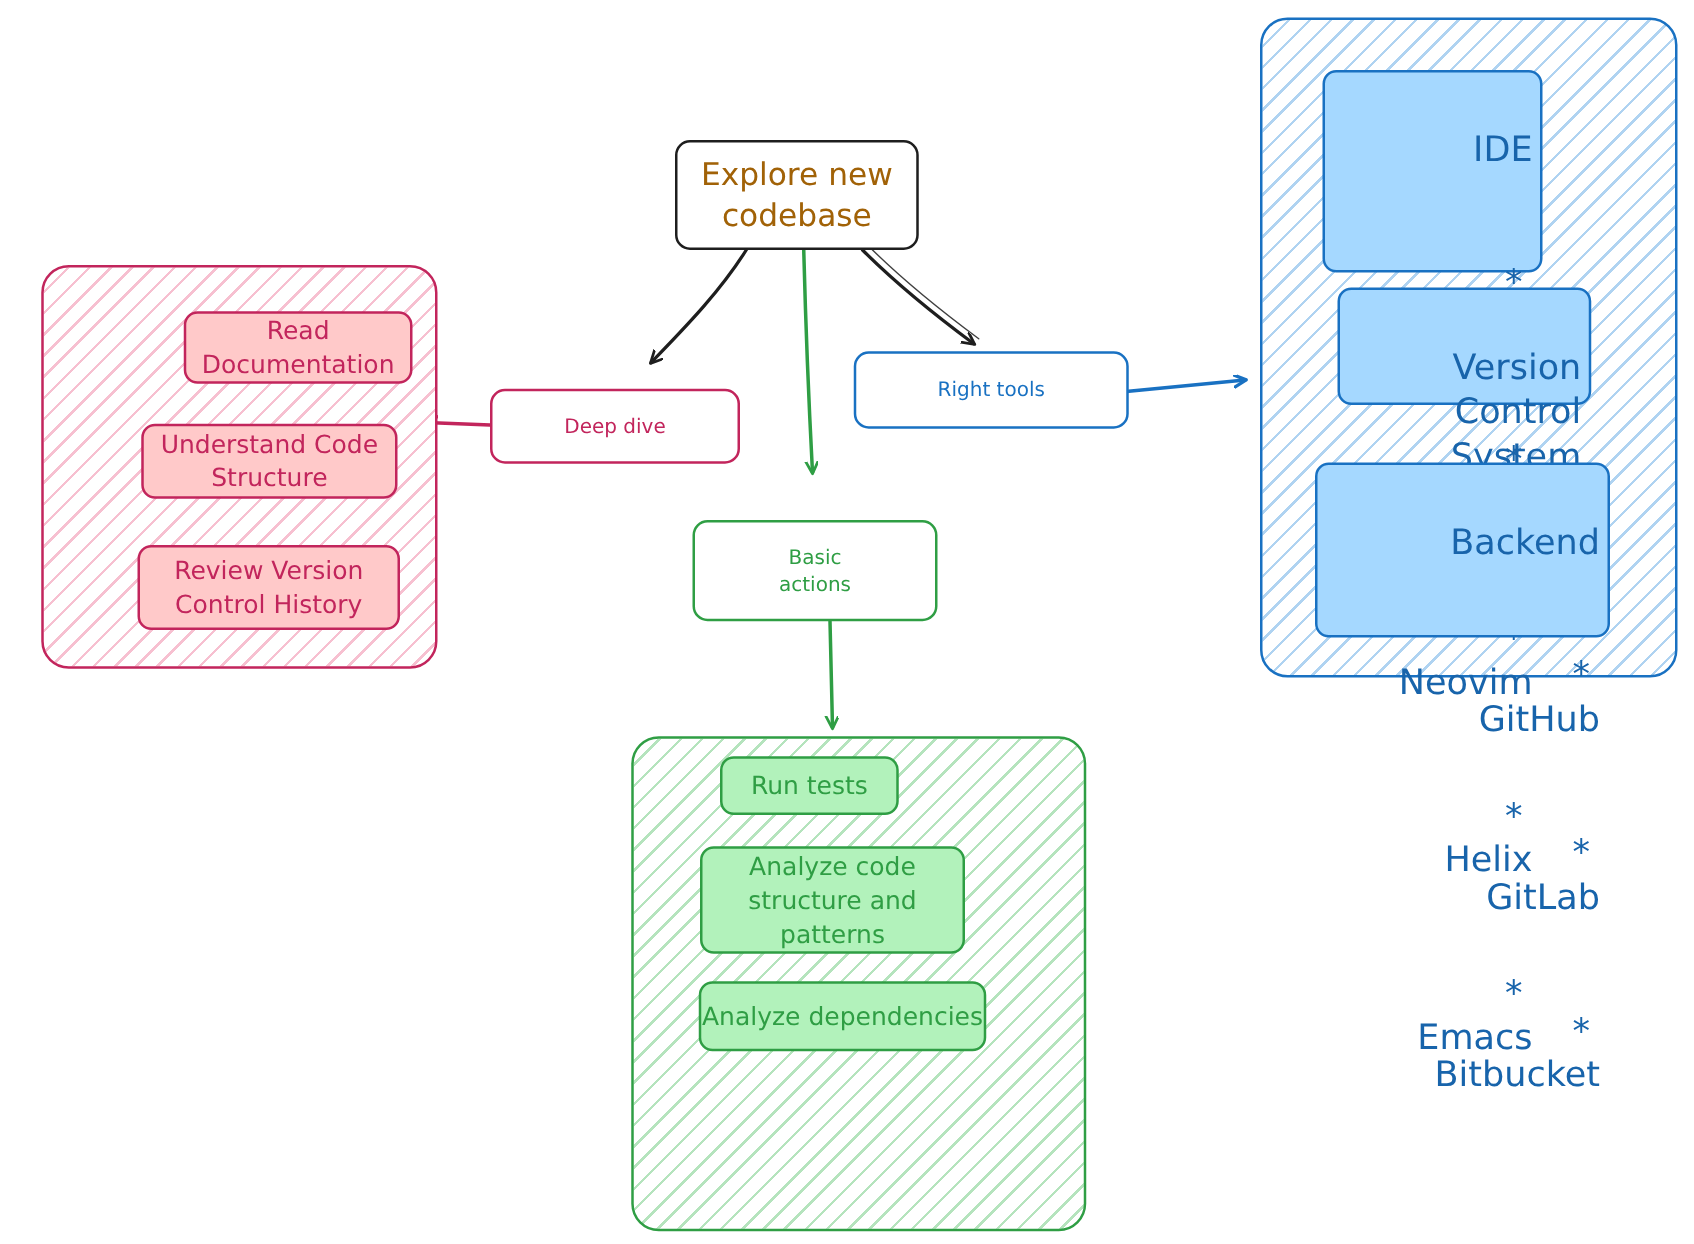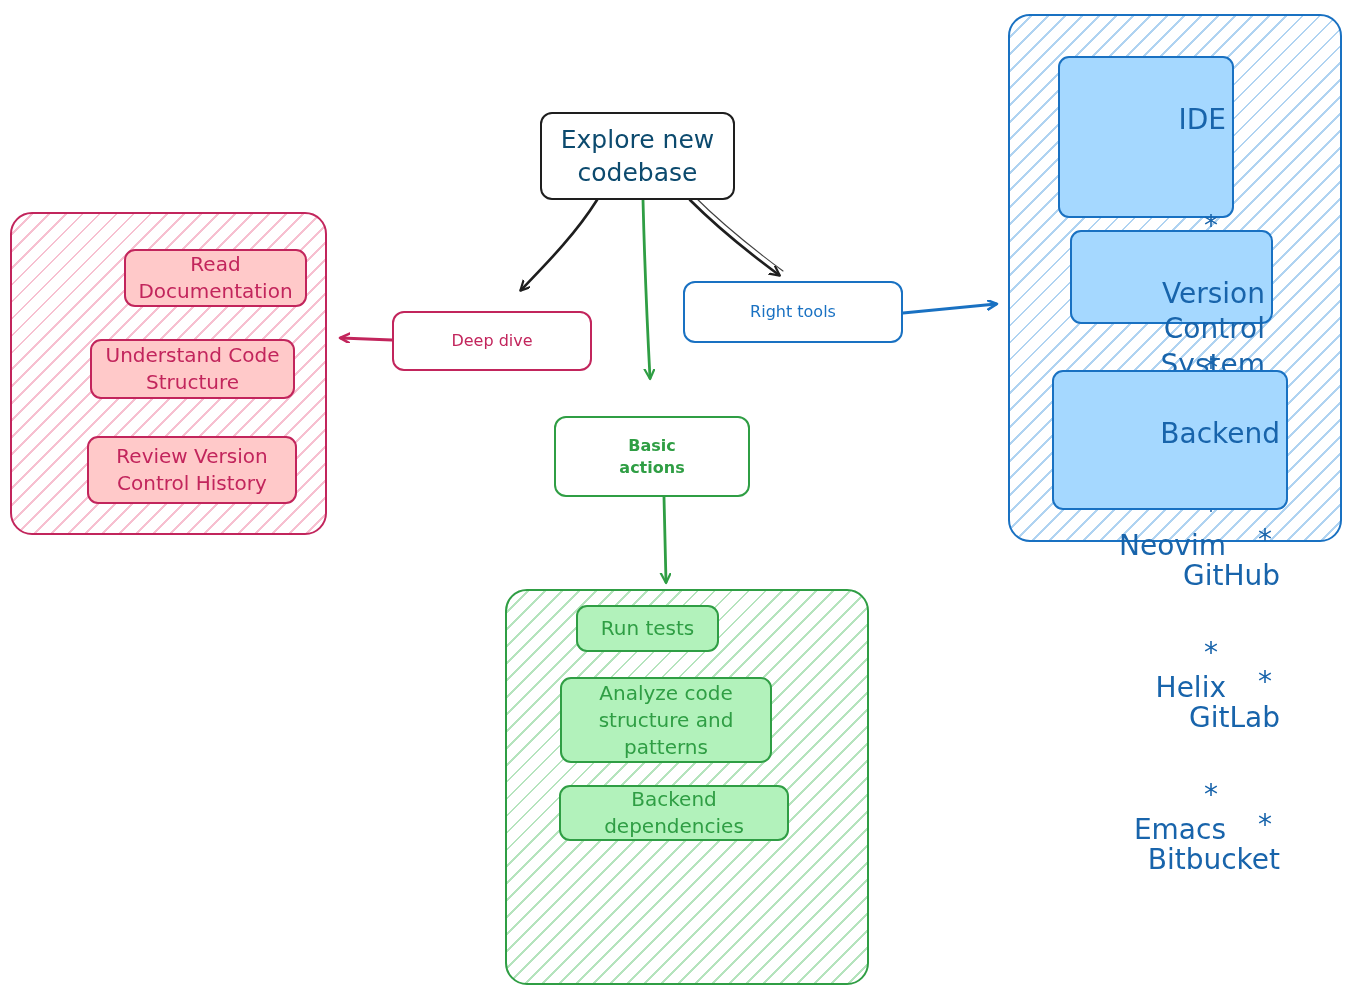--- a/index.html
+++ b/index.html
@@ -25,21 +25,21 @@
     justify-content: center;
     text-align: center;
     line-height: 1.32;
     white-space: pre-line;
   }
   
   .root-node {
     border: 2.5px solid #1e1e1e;
     border-radius: 12px;
     background: #ffffff;
-    color: #0c4a6e;
+    color: #a16207;
     font-size: 25px;
   }
   
   .branch-node {
     border-radius: 12px;
     background: #ffffff;
     border-width: 2.5px;
     border-style: solid;
     font-size: 16px;
   }
@@ -57,20 +57,21 @@
   }
   .group-crimson {
     border-color: #c2255c;
     background-color: #ffffff;
     background-image: repeating-linear-gradient(
       -45deg,
       rgba(240,140,170,0.55) 0px,
       rgba(240,140,170,0.55) 2px,
       rgba(255,255,255,0) 2px,
       rgba(255,255,255,0) 12px);
+    margin-left: 23px;
   }
   .group-blue {
     border-color: #1971c2;
     background-color: #ffffff;
     background-image: repeating-linear-gradient(
       -45deg,
       rgba(110,175,230,0.55) 0px,
       rgba(110,175,230,0.55) 2px,
       rgba(255,255,255,0) 2px,
       rgba(255,255,255,0) 12px);
@@ -186,21 +187,21 @@
   </div>
 
   <div class="node branch-node branch-crimson" style="left:392px; top:311px; width:200px; height:60px;">
     <span>Deep dive</span>
   </div>
 
   <div class="node branch-node branch-blue" style="left:683px; top:281px; width:220px; height:62px;">
     <span>Right tools</span>
   </div>
 
-  <div class="node branch-node branch-green" style="left:554px; top:416px; width:196px; height:81px;font-weight:bold;">
+  <div class="node branch-node branch-green" style="left:554px; top:416px; width:196px; height:81px;">
     <span>Basic
 actions</span>
   </div>
 
   <div class="group group-crimson" style="left:10px; top:212px; width:317px; height:323px;">
 
     <div class="leaf leaf-crimson" style="left:112px; top:35px; width:183px; height:58px;">
       <span>Read
 Documentation</span>
     </div>
@@ -222,21 +223,21 @@
       <span>Analyze code
 structure and
 patterns</span>
     </div>
 
     <div class="leaf leaf-green" style="left:69px; top:14px; width:143px; height:47px;">
       <span>Run tests</span>
     </div>
 
     <div class="leaf leaf-green" style="left:52px; top:194px; width:230px; height:56px;">
-      <span>Backend dependencies</span>
+      <span>Analyze dependencies</span>
     </div>
 
   </div>
 
   <div class="group group-blue" style="left:1008px; top:14px; width:334px; height:528px;">
 
     <div class="leaf leaf-blue" style="left:48px; top:40px; width:176px; height:162px;">
       <span class="list-head">IDE</span>
       <span class="list-item">
         <span style="margin-right: 8px;">*</span>

